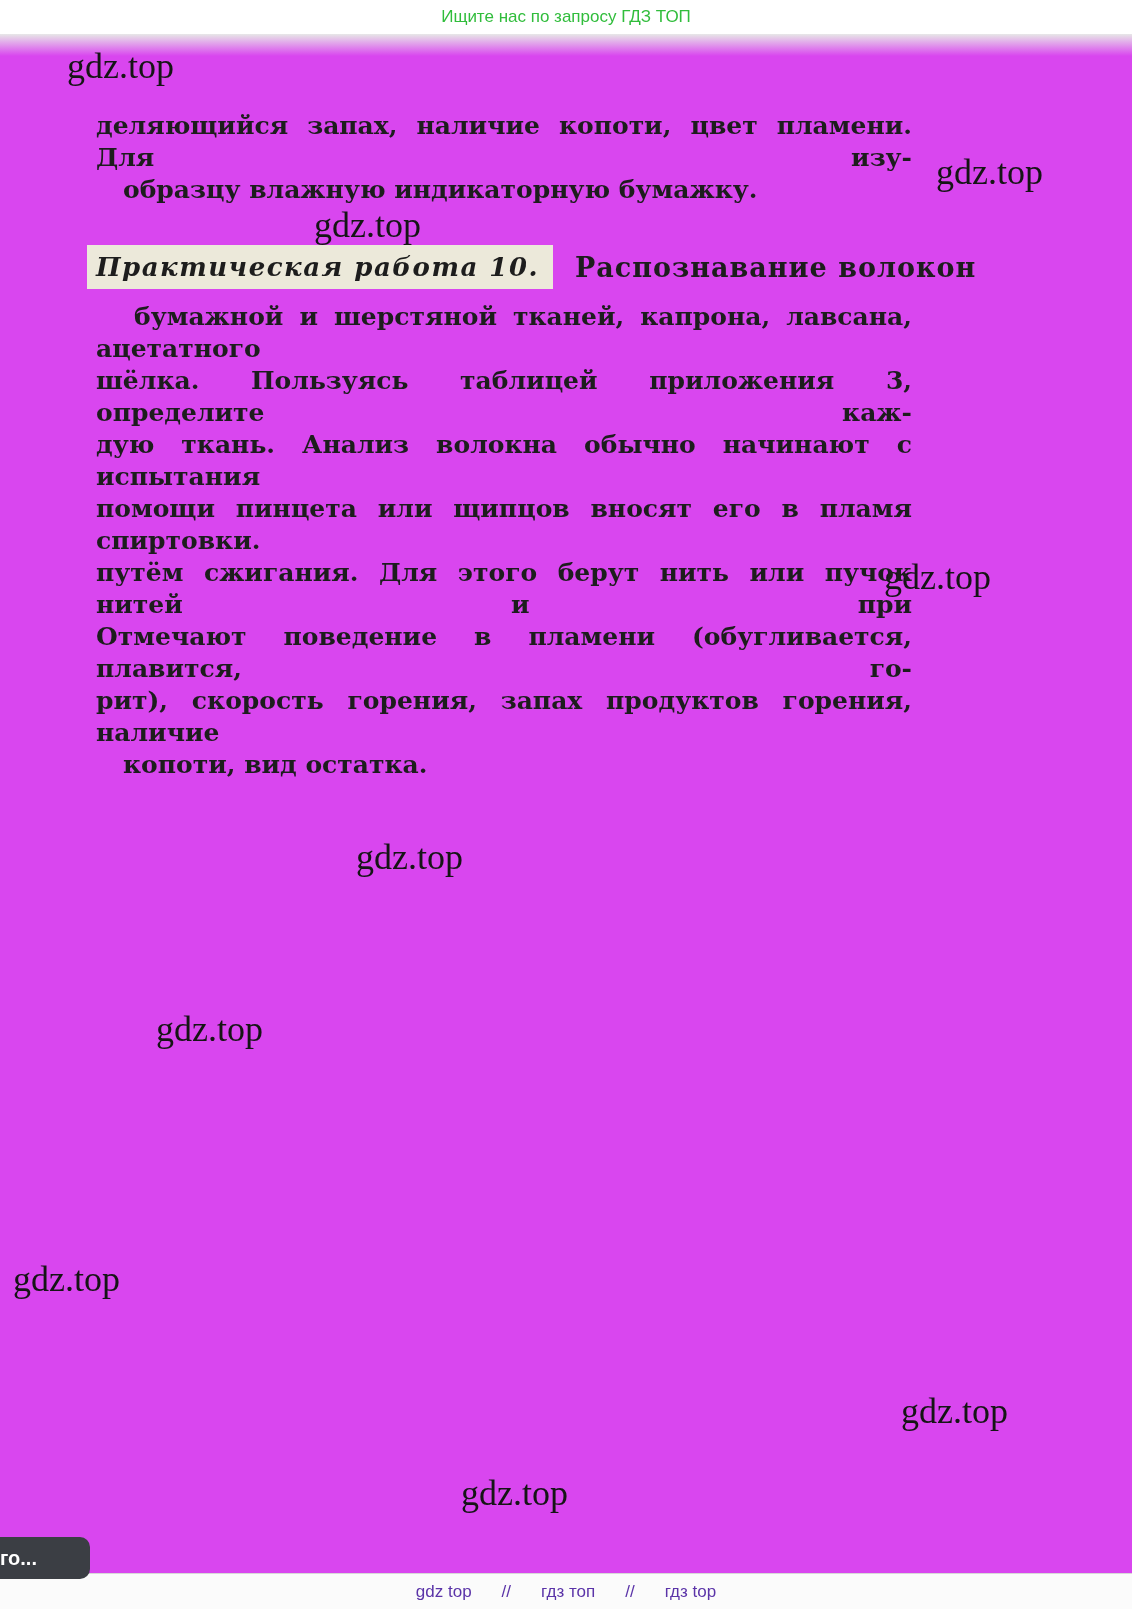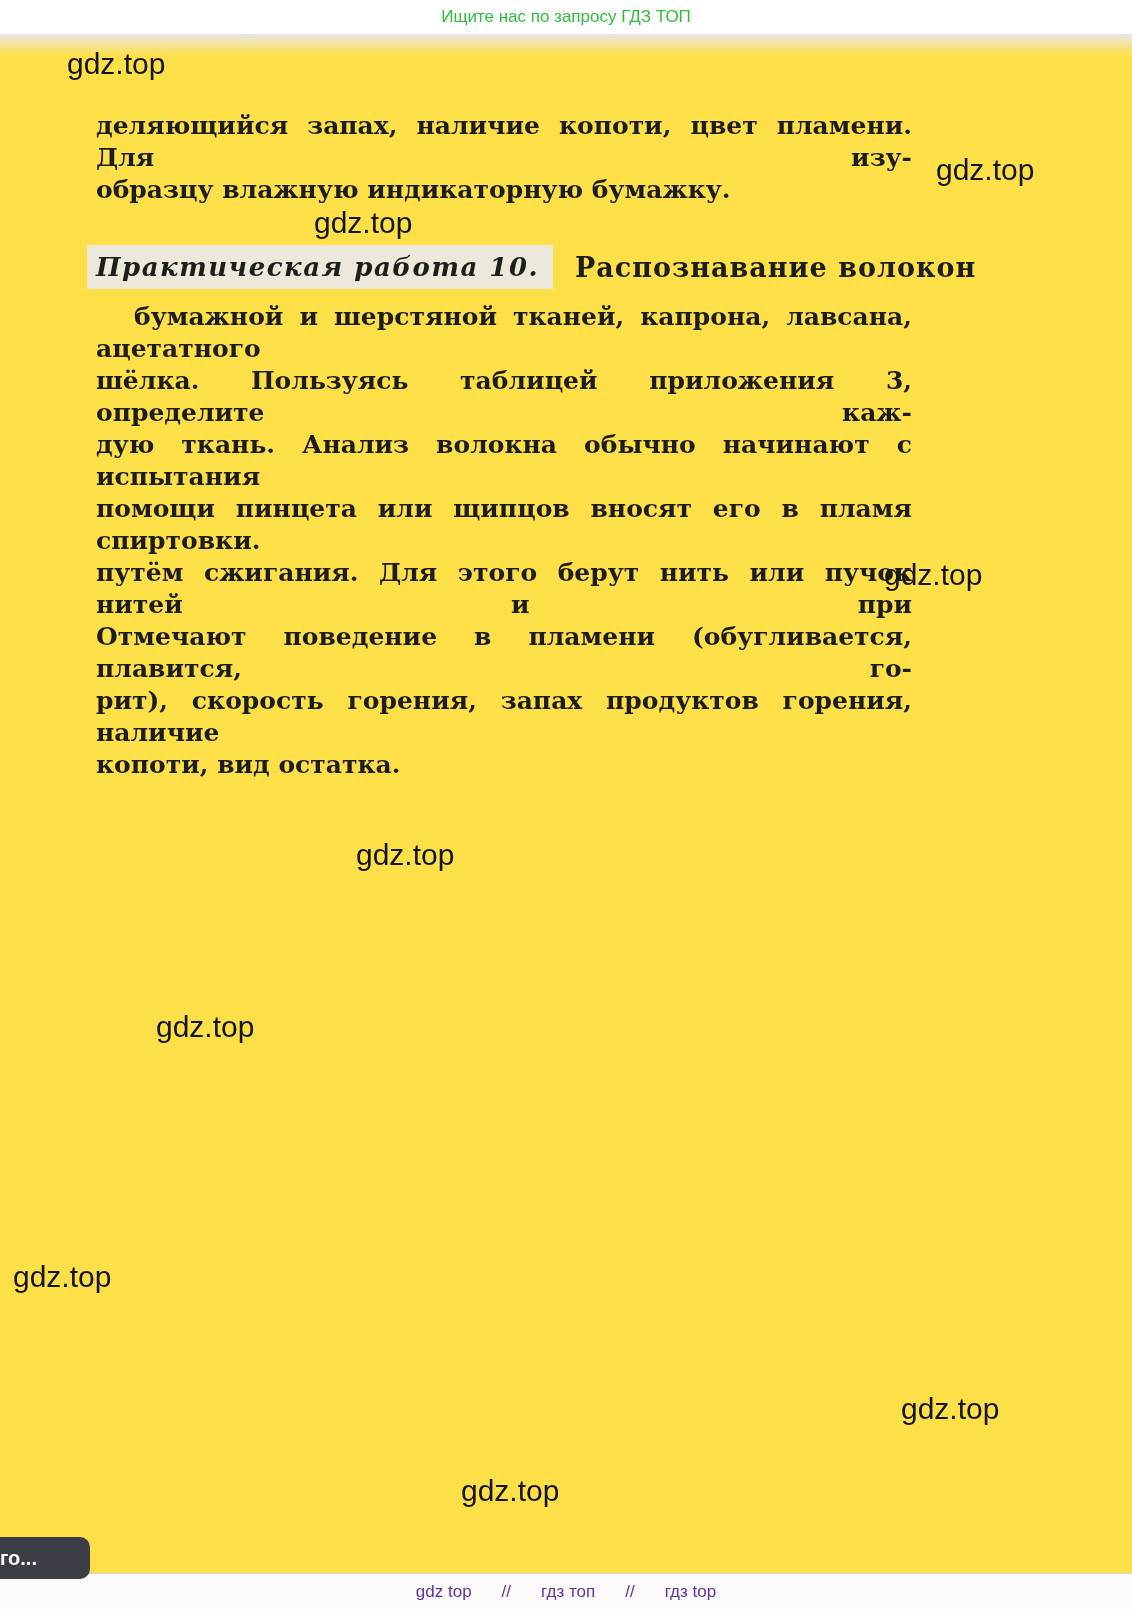--- a/index.html
+++ b/index.html
@@ -1,59 +1,59 @@
 <!DOCTYPE html>
 <html><head>
 <meta charset="utf-8">
 <style>
   * { margin: 0; padding: 0; box-sizing: border-box; }
   html, body { background: #e9e9e9; }
   .page {
     position: relative;
     width: 1132px;
     height: 1609px;
-    background: #fde047;
+    background: #d946ef;
     overflow: hidden;
     font-family: "Liberation Sans", sans-serif;
   }
   .promo-bar {
     position: absolute; top: 0; left: 0; width: 100%; height: 34px;
     background: #ffffff;
     display: flex; align-items: center; justify-content: center;
     z-index: 5;
   }
   .promo-text { color: #31bd3c; font-size: 17px; }
   .top-shade {
     position: absolute; top: 34px; left: 0; width: 100%; height: 22px;
     background: linear-gradient(#e7e7e7, rgba(246,246,246,0));
     z-index: 1;
   }
   .watermark {
     position: absolute;
-    font-size: 30px;
+    font-size: 36px;
     line-height: 1.1;
     color: #151515;
-    font-family: Liberation Sans, sans-serif;
+    font-family: Liberation Serif, serif;
     white-space: nowrap;
     z-index: 2;
   }
   .doc {
     position: absolute; left: 96px; top: 110px; width: 816px;
     font-family: "DejaVu Serif", "Liberation Serif", serif;
     font-weight: bold;
     color: #1d1d1d;
     z-index: 2;
   }
   .tline {
     font-size: 25px;
     line-height: 32px;
     text-align: justify;
     text-align-last: justify;
   }
-  .tline-last { text-align-last: left; }
+  .tline-last { text-align-last: left; margin-left: 27px; }
   .para2 .tline:first-child { text-indent: 38px; }
   .heading {
     margin-top: 39px;
     margin-bottom: 12px;
     display: flex;
     align-items: center;
   }
   .hl {
     background: #ece9da;
     font-style: italic;

